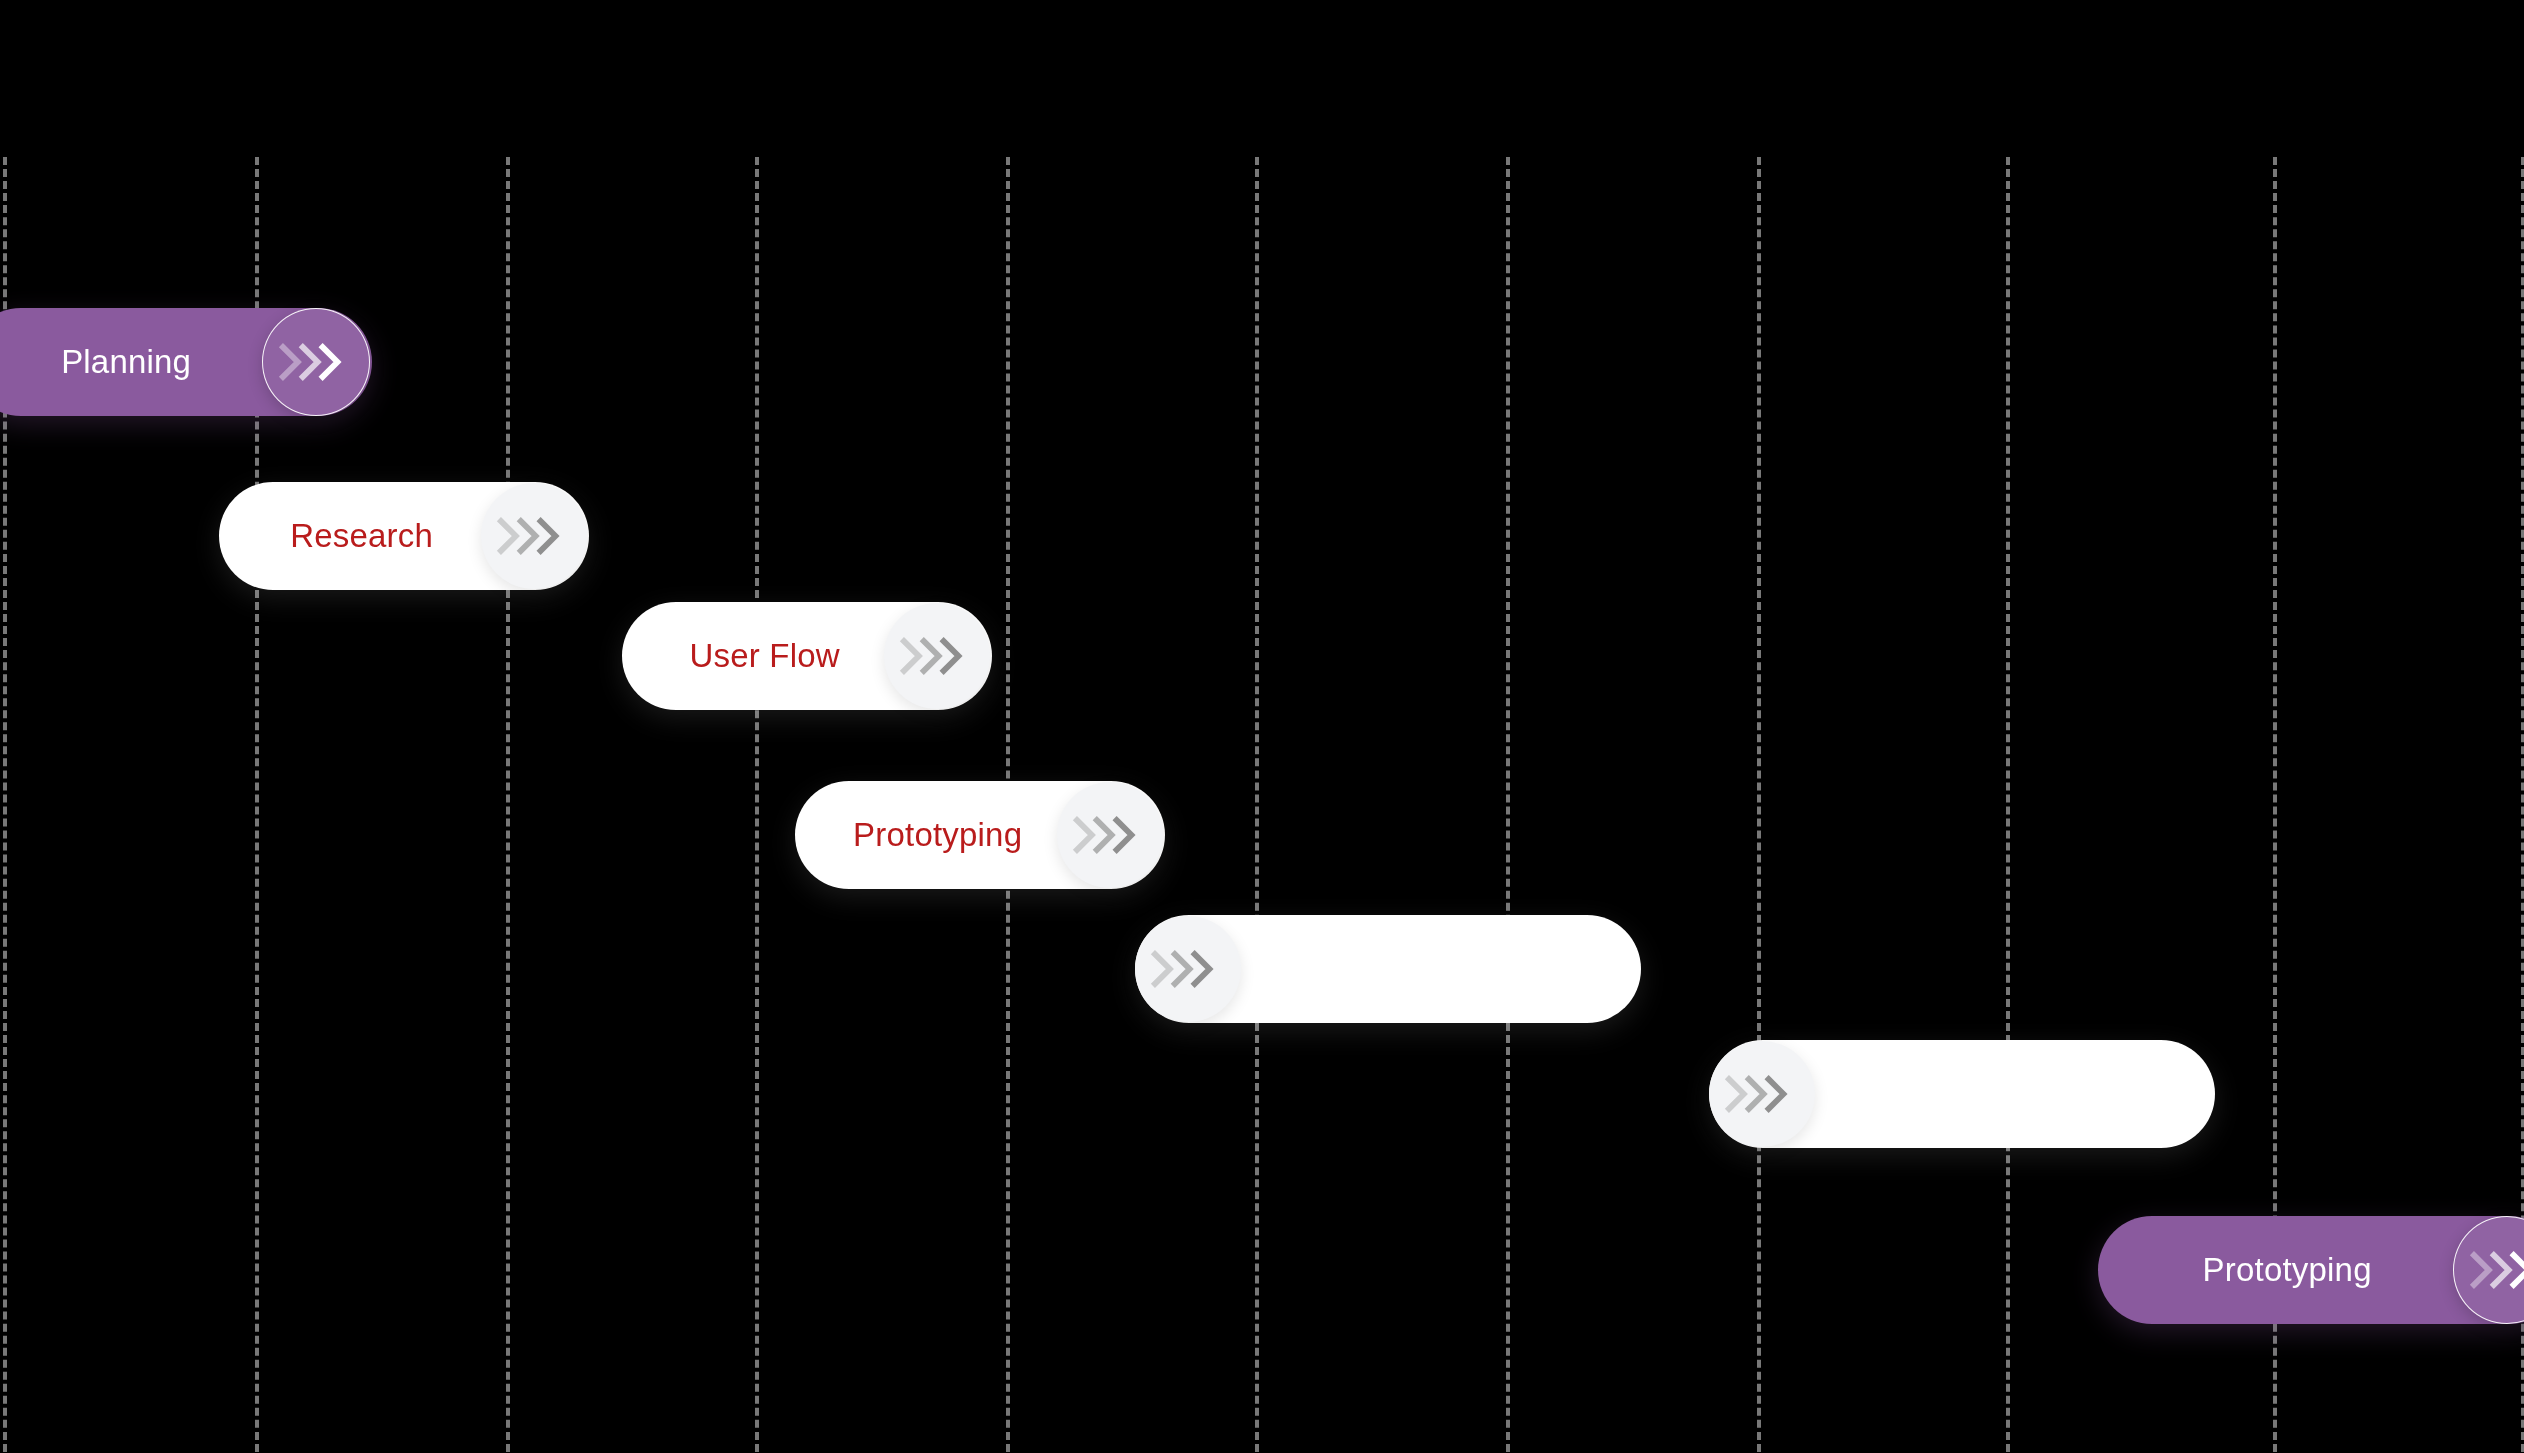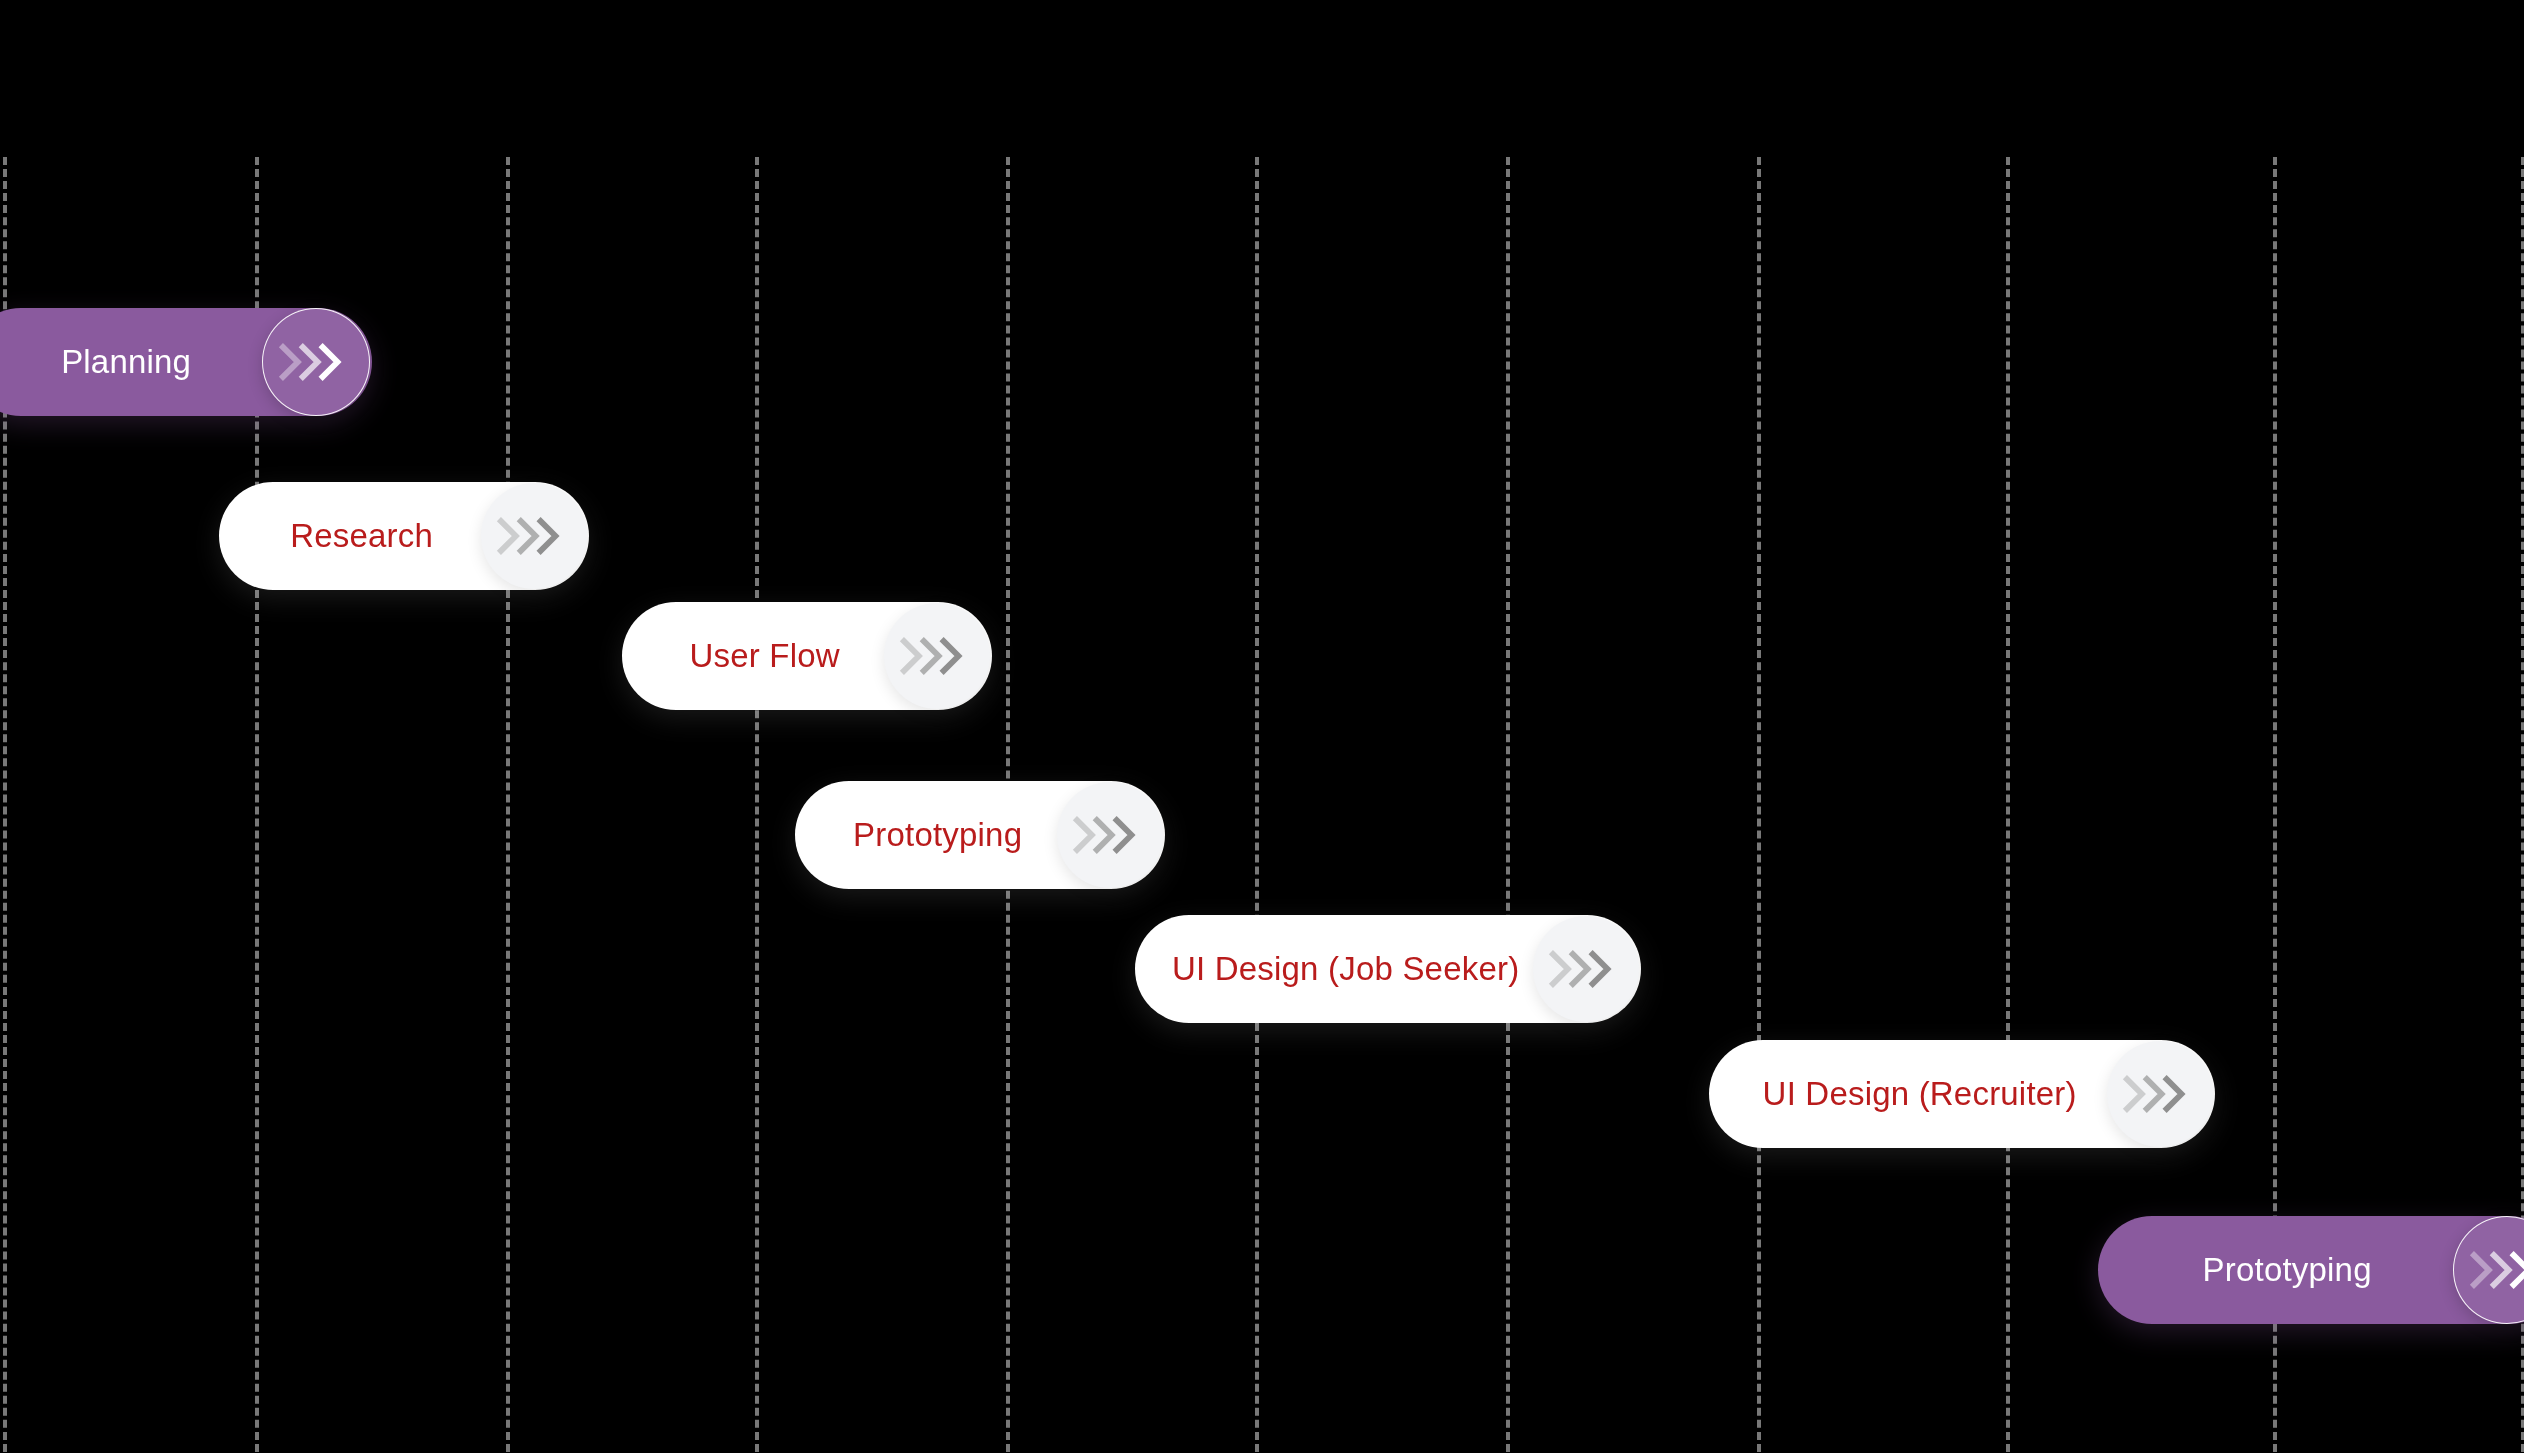--- a/index.html
+++ b/index.html
@@ -147,31 +147,29 @@
         <div class="pill-label">Prototyping</div>
         <div class="pill-badge">
           <svg width="76" height="50" viewBox="0 0 92 60" fill="none">
             <path d="M6 12 L24 30 L6 48" stroke="#8f8f8f" stroke-width="7" stroke-linecap="square" stroke-linejoin="miter" class="chev-a"></path>
             <path d="M30 12 L48 30 L30 48" stroke="#8f8f8f" stroke-width="7" stroke-linecap="square" stroke-linejoin="miter" class="chev-b"></path>
             <path d="M54 12 L72 30 L54 48" stroke="#8f8f8f" stroke-width="7" stroke-linecap="square" stroke-linejoin="miter" class="chev-c"></path>
           </svg>
         </div>
       </div>
       <div class="pill light" style="left: 1135px; top: 881px; width: 506px; height: 108px;">
-        <div class="pill-label">UI Design (Job Seeker)</div>
         <div class="pill-badge">
           <svg width="76" height="50" viewBox="0 0 92 60" fill="none">
             <path d="M6 12 L24 30 L6 48" stroke="#8f8f8f" stroke-width="7" stroke-linecap="square" stroke-linejoin="miter" class="chev-a"></path>
             <path d="M30 12 L48 30 L30 48" stroke="#8f8f8f" stroke-width="7" stroke-linecap="square" stroke-linejoin="miter" class="chev-b"></path>
             <path d="M54 12 L72 30 L54 48" stroke="#8f8f8f" stroke-width="7" stroke-linecap="square" stroke-linejoin="miter" class="chev-c"></path>
           </svg>
         </div>
       </div>
       <div class="pill light" style="left: 1709px; top: 1006px; width: 506px; height: 108px;">
-        <div class="pill-label">UI Design (Recruiter)</div>
         <div class="pill-badge">
           <svg width="76" height="50" viewBox="0 0 92 60" fill="none">
             <path d="M6 12 L24 30 L6 48" stroke="#8f8f8f" stroke-width="7" stroke-linecap="square" stroke-linejoin="miter" class="chev-a"></path>
             <path d="M30 12 L48 30 L30 48" stroke="#8f8f8f" stroke-width="7" stroke-linecap="square" stroke-linejoin="miter" class="chev-b"></path>
             <path d="M54 12 L72 30 L54 48" stroke="#8f8f8f" stroke-width="7" stroke-linecap="square" stroke-linejoin="miter" class="chev-c"></path>
           </svg>
         </div>
       </div>
       <div class="pill accent" style="left: 2098px; top: 1182px; width: 465px; height: 108px;">
         <div class="pill-label">Prototyping</div>

